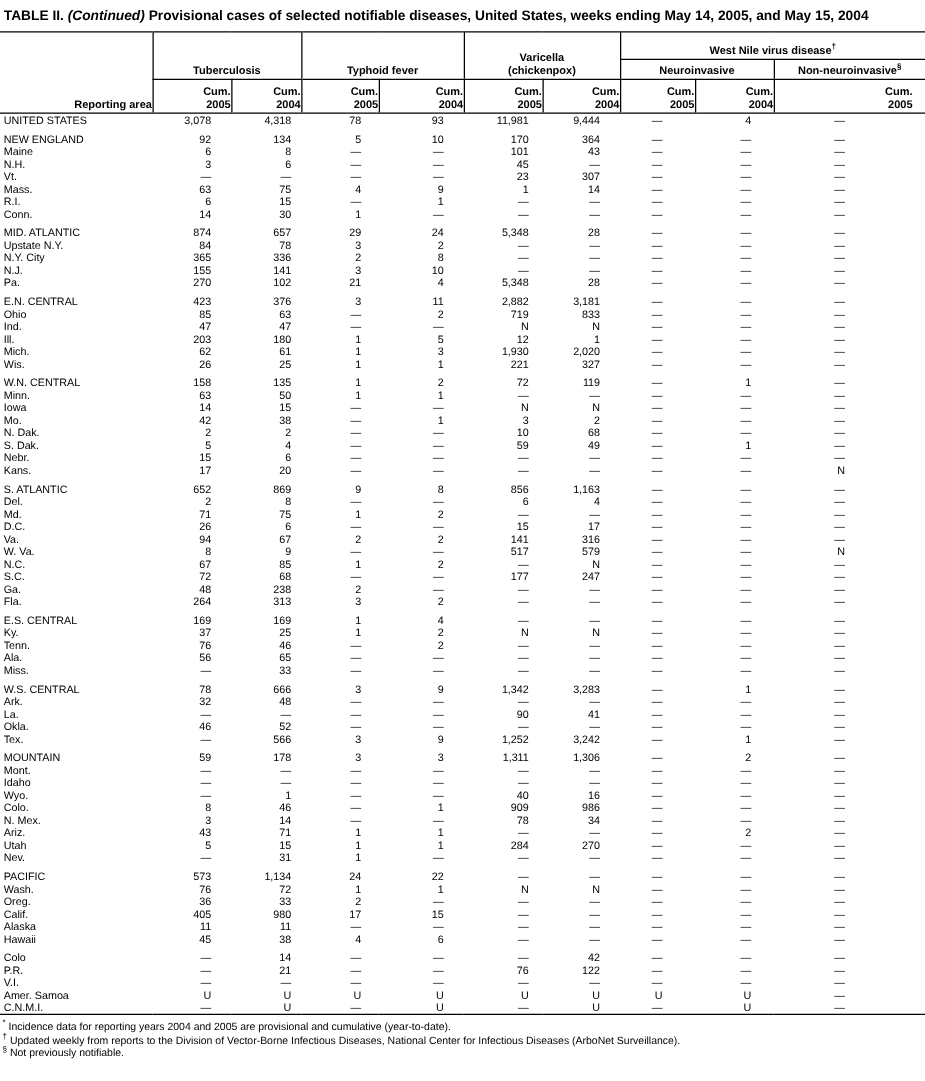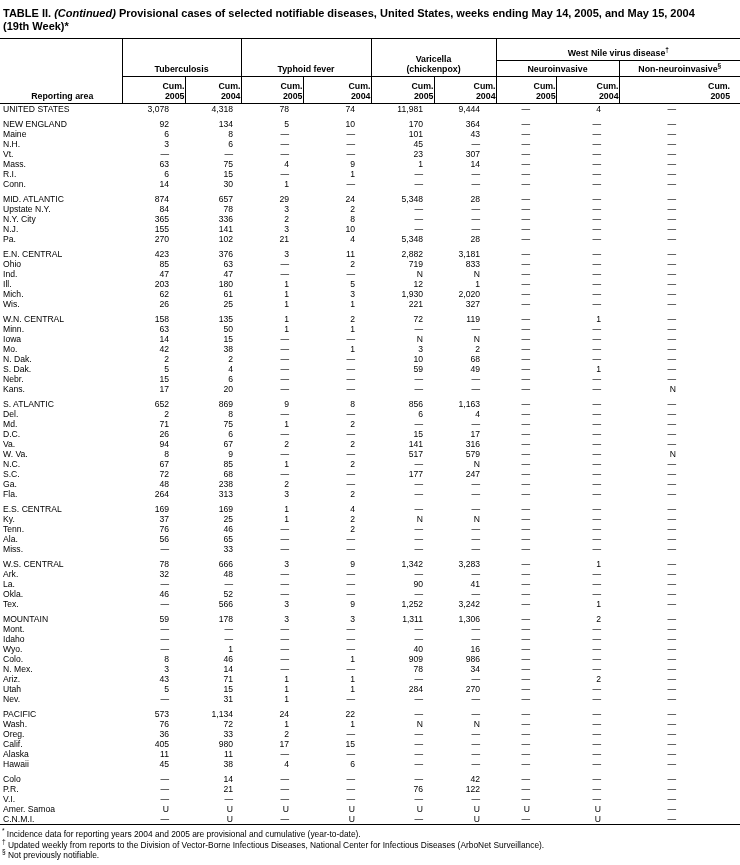--- a/index.html
+++ b/index.html
@@ -11,21 +11,21 @@
   .title i{font-style:italic;}
 
   
   table{border-collapse:collapse;table-layout:fixed;width:740px;border-top:1px solid #000;border-bottom:1px solid #000;}
   th,td{margin:0;padding:0;font-weight:normal;}
 
   thead th{font-weight:bold;font-size:8.8px;vertical-align:bottom;line-height:10px;}
   tr.h1 th{height:19px;}
   tr.h2 th{height:13px;}
   tr.h3 th{height:24px;}
-  .ra-head{text-align:center;vertical-align:bottom;padding:10px 0 2px 3px;border-bottom:1px solid #000;}
+  .ra-head{text-align:right;vertical-align:bottom;padding:10px 0 2px 3px;border-bottom:1px solid #000;}
   .grp{text-align:center;border-bottom:1px solid #000;padding-bottom:2px;}
   .bl{border-left:1px solid #000;}
   .cumcell{text-align:right;border-bottom:1px solid #000;padding-bottom:2px;}
   .cumcell div{line-height:9.5px;}
   .cum9{padding-right:10px;}
   sup{font-size:6.5px;line-height:0;}
 
   
   tbody td{font-size:8.6px;line-height:10px;height:10px;white-space:nowrap;overflow:hidden;}
   td.area{text-align:left;padding-left:3px;}
@@ -52,21 +52,20 @@
 </style>
 </head>
 <body>
 
 <div class="page">
 
   <div class="title">
     <span>TABLE II.</span>
     <i>(Continued)</i>
     <span>Provisional cases of selected notifiable diseases, United States, weeks ending May 14, 2005, and May 15, 2004</span>
-    <div>(19th Week)*</div>
   </div>
 
   <table>
     <colgroup>
       <col style="width:122px">
         <col style="width:63px">
         <col style="width:56px">
       <col style="width:62px">
         <col style="width:68px">
         <col style="width:63px">
@@ -128,21 +127,21 @@
             <div>2005</div>
           </th>
       </tr>
     </thead>
     <tbody>
         <tr>
           <td class="area">UNITED STATES</td>
           <td class="num c1">3,078</td>
           <td class="num c2">4,318</td>
           <td class="num c3">78</td>
-          <td class="num c4">74</td>
+          <td class="num c4">93</td>
           <td class="num c5">11,981</td>
           <td class="num c6">9,444</td>
           <td class="num c7">—</td>
           <td class="num c8">4</td>
           <td class="num c9">—</td>
         </tr>
         <tr class="gap">
           <td colspan="10"></td>
         </tr>
         <tr>

